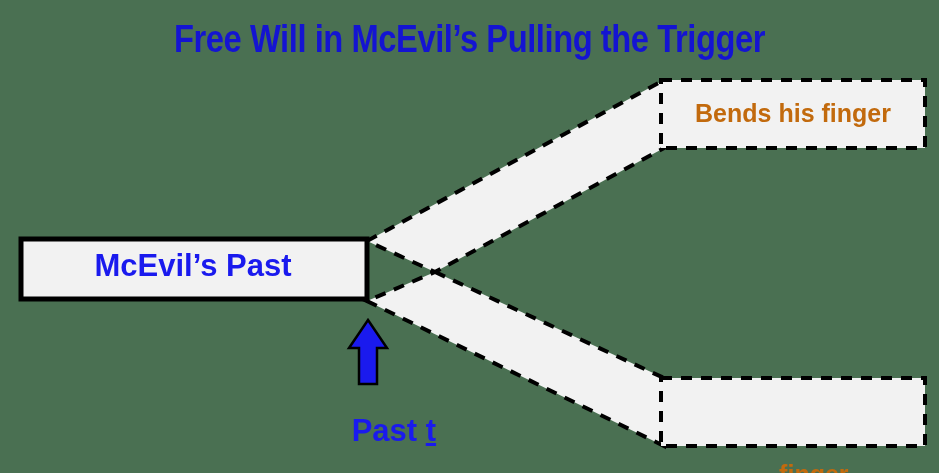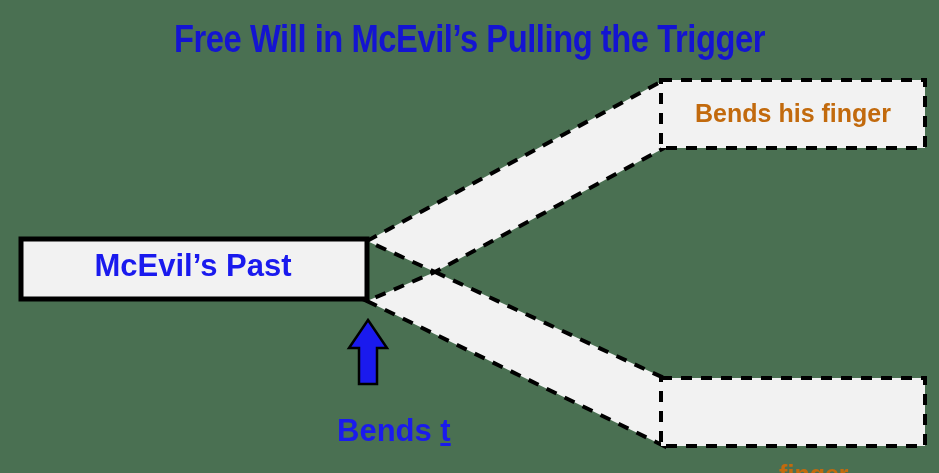--- a/index.html
+++ b/index.html
@@ -116,17 +116,17 @@
     <div class="lbl" id="past-label">McEvil’s Past</div>
 
     <div class="lbl" id="bends-label">Bends his finger</div>
 
     <div class="lbl" id="doesnt-label">
       <br>
       <span>finger</span>
     </div>
 
     <div class="lbl" id="time-label">
-      <span>Bends </span><span class="underline-t">t</span>
+      <span>Past </span><span class="underline-t">t</span>
     </div>
 
   </div>
 </div>
 
 </body></html>

